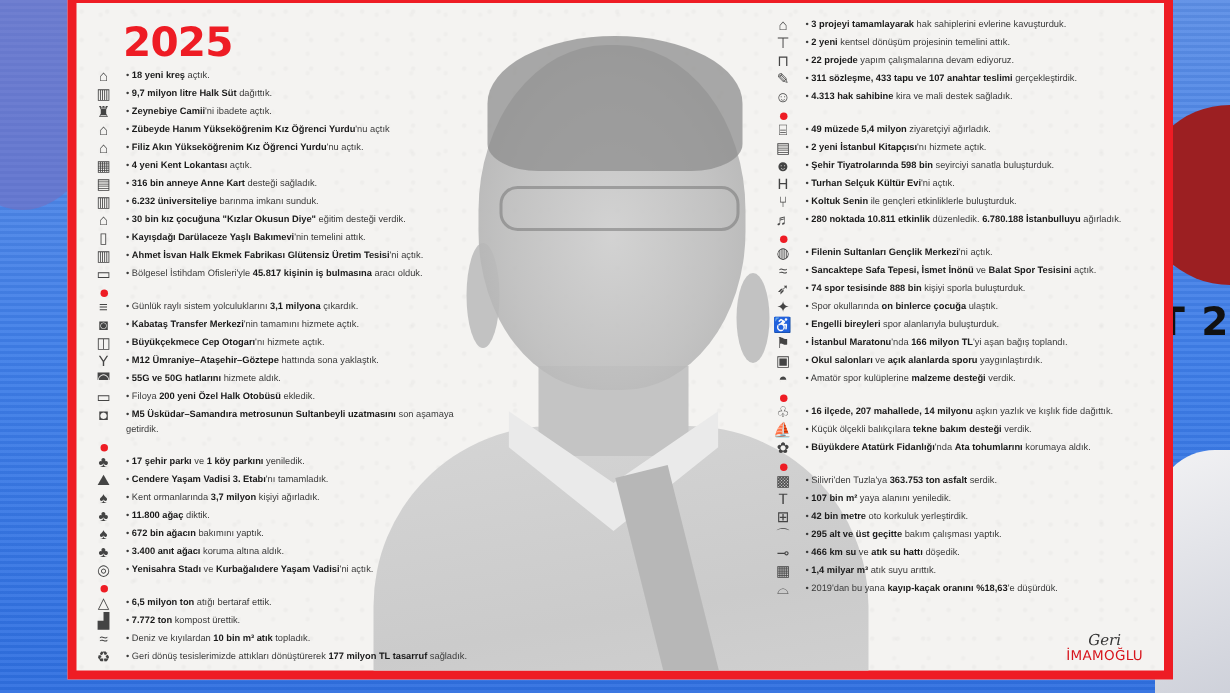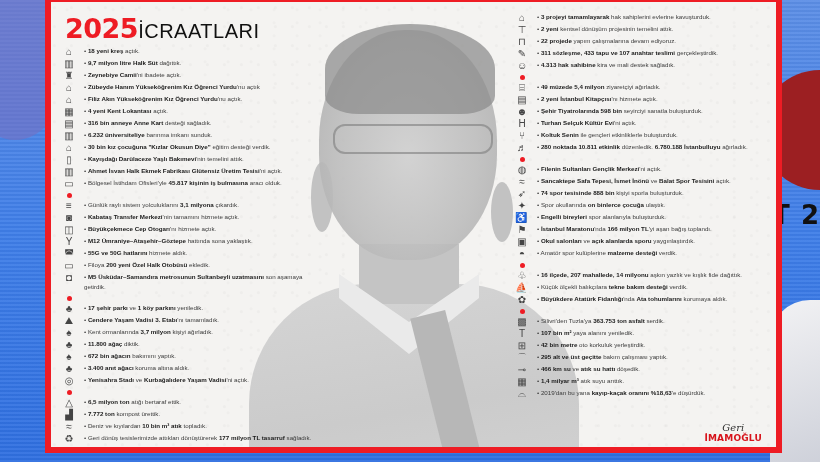--- a/index.html
+++ b/index.html
@@ -70,21 +70,21 @@
       position: absolute; left: 40px; top: 262px; width: 140px; height: 80px;
       background: #eaeaea; clip-path: polygon(0 0, 50% 60%, 100% 0, 100% 30%, 50% 100%, 0 30%);
     }
     .portrait .tie {
       position: absolute; left: 130px; top: 300px; width: 36px; height: 160px;
       background: #b7b7b7; transform: rotate(-14deg);
     }
 
     
     .title {
-      position: absolute; left: 14px; top: 11px; display: flex; align-items: baseline; gap: 0; text-align: center;
+      position: absolute; left: 31px; top: 11px; display: flex; align-items: baseline; gap: 11px; text-align: center;
     }
     .title-year {
       font-family: "DejaVu Sans", sans-serif; font-weight: 700; font-size: 27px; color: #ee1c24; letter-spacing: -0.5px;
     }
     .title-text {
       font-family: "Liberation Sans", sans-serif; font-size: 20px; color: #111; letter-spacing: 0.5px;
     }
 
     .col { position: absolute; }
     .col-left { left: 9px; top: 44px; width: 290px; }
@@ -104,21 +104,21 @@
     .item .text.wrap { white-space: normal; }
     .bullet-sep {
       width: 5px; height: 5px; border-radius: 50%; background: #ee1c24; margin: 3px 0 2px 7px;
     }
 
     .signature { position: absolute; right: 14px; bottom: 4px; text-align: center; }
     .sig-script {
       font-family: "DejaVu Serif", serif; font-style: italic; font-size: 10px; color: #333; line-height: 1;
     }
     .sig-name {
-      font-family: "DejaVu Sans", sans-serif; font-weight: 700; font-size: 9px; color: #d7141c; letter-spacing: 0.2px;
+      font-family: "DejaVu Sans", sans-serif; font-weight: 400; font-size: 9px; color: #d7141c; letter-spacing: 0.2px;
     }
   </style>
 </head>
 <body>
 
 <div class="bg-stripes"></div>
 <div class="bg-left-blob"></div>
 <div class="bg-right-red"></div>
 <div class="bg-right-text">T 2</div>
 <div class="bg-right-shirt"></div>
@@ -133,21 +133,20 @@
     <div class="tie"></div>
     <div class="ear-l"></div>
     <div class="ear-r"></div>
     <div class="head"></div>
     <div class="hair"></div>
     <div class="glasses"></div>
   </div>
 
   <div class="title">
     <span class="title-year">2025</span>
-    <span class="title-text">İCRAATLARI</span>
   </div>
 
   <div class="col col-left" id="col-left">
       <div class="item">
         <span class="icon">⌂</span>
         <span class="text"><span>• </span><b>18 yeni kreş</b><span> açtık.</span></span>
       </div>
       <div class="item">
         <span class="icon">▥</span>
         <span class="text"><span>• </span><b>9,7 milyon litre Halk Süt</b><span> dağıttık.</span></span>

